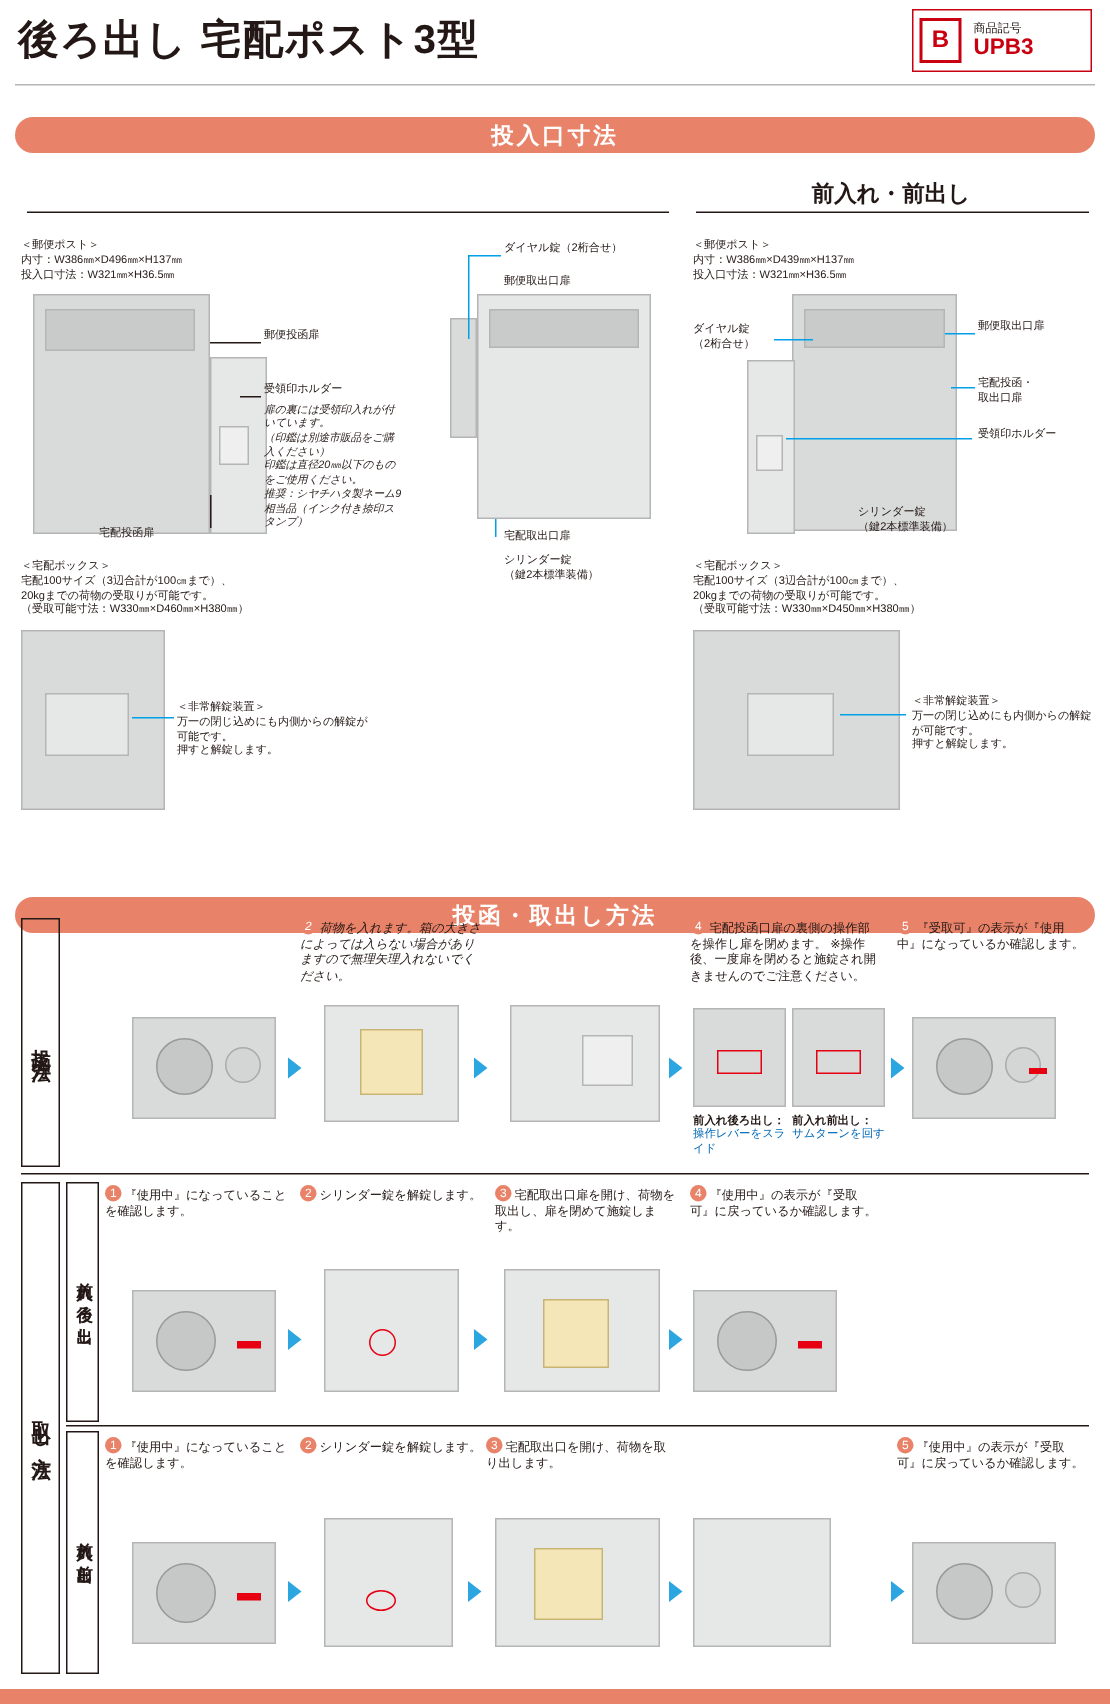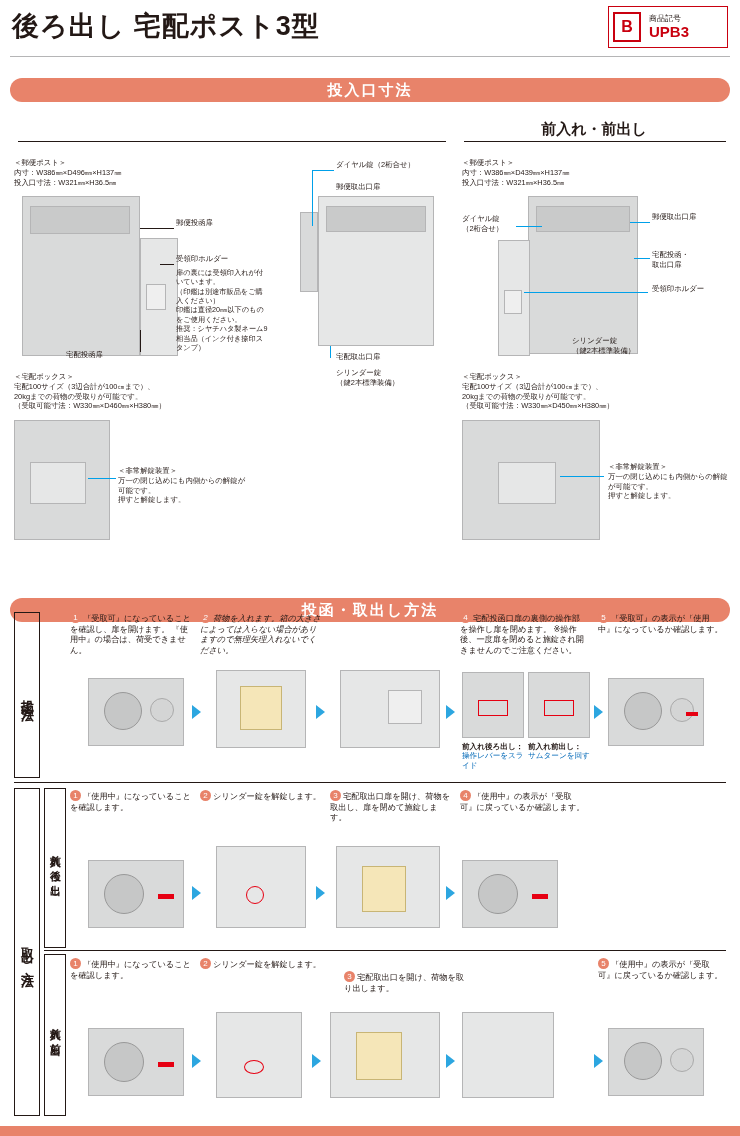--- a/index.html
+++ b/index.html
@@ -95,21 +95,21 @@
   <div class="photo dk" style="left:30px;top:206px;width:100px;height:28px;"></div>
   <div class="photo l" style="left:140px;top:238px;width:38px;height:118px;"></div>
   <div class="photo w" style="left:146px;top:284px;width:20px;height:26px;"></div>
 
   <div class="lbl tiny" style="left:176px;top:218px;">郵便投函扉</div>
   <div class="ln-d" style="left:140px;top:228px;width:34px;height:1px;"></div>
 
   <div class="lbl tiny" style="left:176px;top:254px;">受領印ホルダー</div>
   <div class="ln-d" style="left:160px;top:264px;width:14px;height:1px;"></div>
 
-  <div class="lbl tiny2" style="left:176px;top:268px;width:92px;white-space:pre-line;">扉の裏には受領印入れが付いています。
+  <div class="lbl tiny2" style="left:176px;top:268px;width:92px;white-space:pre-line;font-style:italic;">扉の裏には受領印入れが付いています。
 （印鑑は別途市販品をご購入ください）
 印鑑は直径20㎜以下のものをご使用ください。
 推奨：シヤチハタ製ネーム9
 相当品（インク付き捺印スタンプ）</div>
 
   <div class="lbl tiny" style="left:66px;top:350px;">宅配投函扉</div>
   <div class="ln-d" style="left:140px;top:330px;width:1px;height:22px;"></div>
 
   <div class="lbl tiny" style="left:14px;top:372px;width:190px;white-space:pre-line;">＜宅配ボックス＞
 宅配100サイズ（3辺合計が100㎝まで）、
@@ -185,24 +185,20 @@
   <div class="vtab" style="left:14px;top:788px;width:26px;height:328px;">
     <span>取出し方法</span>
   </div>
   <div class="vtab" style="left:44px;top:788px;width:22px;height:160px;">
     <span style="font-size:11px;letter-spacing:1px;">前入れ後ろ出し</span>
   </div>
   <div class="vtab" style="left:44px;top:954px;width:22px;height:162px;">
     <span style="font-size:11px;letter-spacing:1px;">前入れ前出し</span>
   </div>
 
-  <div class="steptxt" style="left:70px;top:612px;width:122px;">
-    <span class="stepnum">1</span><span>『受取可』になっていることを確認し、扉を開けます。
-『使用中』の場合は、荷受できません。</span>
-  </div>
   <div class="steptxt" style="left:200px;top:612px;width:122px;font-style:italic;">
     <span class="stepnum">2</span><span>荷物を入れます。箱の大きさによっては入らない場合がありますので無理矢理入れないでください。</span>
   </div>
   <div class="steptxt" style="left:460px;top:612px;width:126px;">
     <span class="stepnum">4</span><span>宅配投函口扉の裏側の操作部を操作し扉を閉めます。
 ※操作後、一度扉を閉めると施錠され開きませんのでご注意ください。</span>
   </div>
   <div class="steptxt" style="left:598px;top:612px;width:126px;">
     <span class="stepnum">5</span><span>『受取可』の表示が『使用中』になっているか確認します。</span>
   </div>
@@ -275,21 +271,21 @@
   <div class="arrow" style="left:446px;top:886px;"></div>
 
   <div class="hsep" style="left:44px;top:950px;width:682px;"></div>
 
   <div class="steptxt" style="left:70px;top:958px;width:122px;">
     <span class="stepnum">1</span><span>『使用中』になっていることを確認します。</span>
   </div>
   <div class="steptxt" style="left:200px;top:958px;width:122px;">
     <span class="stepnum">2</span><span>シリンダー錠を解錠します。</span>
   </div>
-  <div class="steptxt" style="left:344px;top:958px;width:122px;margin-top:13px;">
+  <div class="steptxt" style="left:324px;top:958px;width:122px;">
     <span class="stepnum">3</span><span>宅配取出口を開け、荷物を取り出します。</span>
   </div>
   <div class="steptxt" style="left:598px;top:958px;width:126px;">
     <span class="stepnum">5</span><span>『使用中』の表示が『受取可』に戻っているか確認します。</span>
   </div>
 
   <div class="photo" style="left:88px;top:1028px;width:96px;height:68px;"></div>
   <div class="knob" style="left:104px;top:1042px;width:38px;height:38px;"></div>
   <div class="redbar" style="left:158px;top:1062px;width:16px;height:5px;"></div>
 

